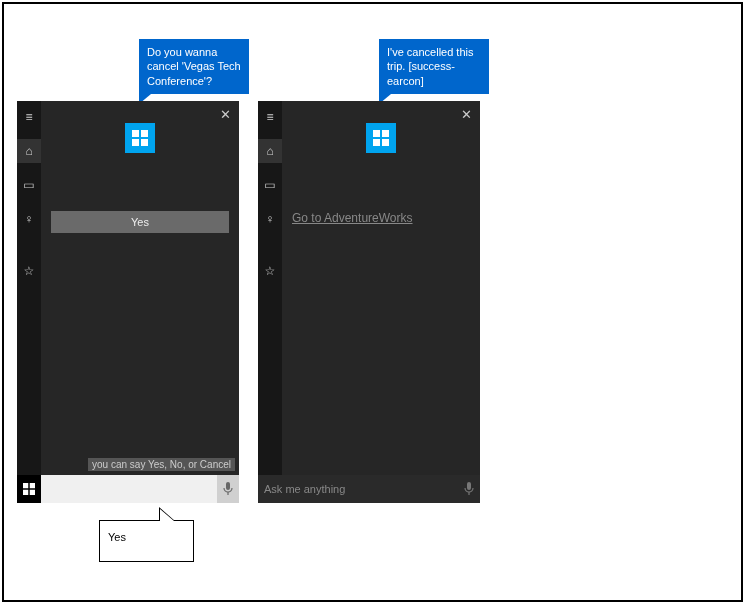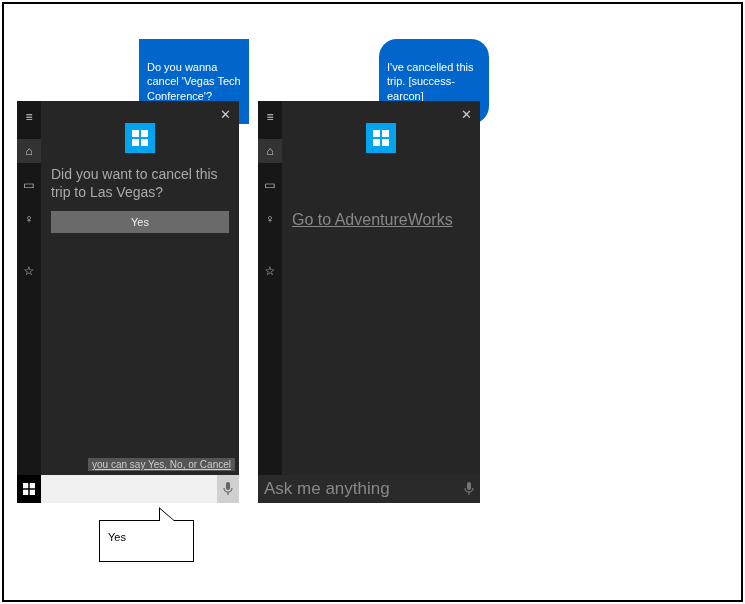--- a/index.html
+++ b/index.html
@@ -15,21 +15,21 @@
     left: 2px; top: 2px;
     width: 741px; height: 600px;
     border: 2px solid #000;
   }
   .speech-blue {
     position: absolute;
     background: #0066cc;
     color: #fff;
     font-size: 11px;
     line-height: 1.3;
-    padding: 21px 8px;
+    padding: 6px 8px;
     width: 110px;
   }
   .speech-blue .tail {
     position: absolute;
     left: 0; bottom: -10px;
     width: 0; height: 0;
     border-left: 0 solid transparent;
     border-right: 12px solid transparent;
     border-top: 10px solid #0066cc;
   }
@@ -129,58 +129,57 @@
     text-align:center;
     padding:5px 0;
   }
   .hint {
     position:absolute;
     right:4px; bottom:4px;
     font-size:10px;
     color:#ccc;
     background:#555;
     padding:1px 4px;
-    text-decoration:underline;
   }
   .link {
     position:absolute;
     top:110px; left:10px;
-    font-size:16px;
+    font-size:12px;
     color:#888;
     text-decoration: underline;
   }
   .bottom {
     height: 28px;
     display:flex;
   }
   .start {
     width:24px;
     background:#000;
     color:#fff;
     display:flex; align-items:center; justify-content:center;
   }
   .searchbox {
     flex:1;
     background:#f0f0f0;
     display:flex;
     align-items:center;
     padding:0 6px;
-    font-size:17px;
+    font-size:11px;
     color:#888;
   }
   .searchbox.dark { background:#2a2a2a; color:#888; }
   .bottom .mic {
     width:22px; height:100%;
     display:flex; align-items:center; justify-content:center;
     color:#888; font-size:13px;
   }
   .mic.lit { background:#d0d0d0; color:#555; }
   
   #bubble1 { left: 135px; top: 35px; }
-  #bubble2 { left: 375px; top: 35px; border-radius: 18px; }
+  #bubble2 { left: 375px; top: 35px; }
   #panel1 { left: 13px; top: 97px; }
   #panel2 { left: 254px; top: 97px; }
   #bubble3 { left: 95px; top: 516px; }
 </style>
 </head>
 <body>
 
 <div class="frame">
 
   <div id="bubble1" class="speech-blue">
@@ -206,21 +205,20 @@
       <div class="content">
         <div class="close">✕</div>
         <div class="logo">
           <svg width="16" height="16" viewBox="0 0 16 16">
               <rect x="0" y="0" width="7" height="7" fill="#fff"></rect>
               <rect x="9" y="0" width="7" height="7" fill="#fff"></rect>
               <rect x="0" y="9" width="7" height="7" fill="#fff"></rect>
               <rect x="9" y="9" width="7" height="7" fill="#fff"></rect>
             </svg>
         </div>
-        <div class="prompt-text">Did you want to cancel this trip to Las Vegas?</div>
         <div class="btn-row">
           <div class="gbtn">Yes</div>
         </div>
         <div class="hint">you can say Yes, No, or Cancel</div>
       </div>
     </div>
     <div class="bottom">
       <div class="start">
         <svg width="12" height="12" viewBox="0 0 16 16">
             <rect x="0" y="0" width="7" height="7" fill="#fff"></rect>

